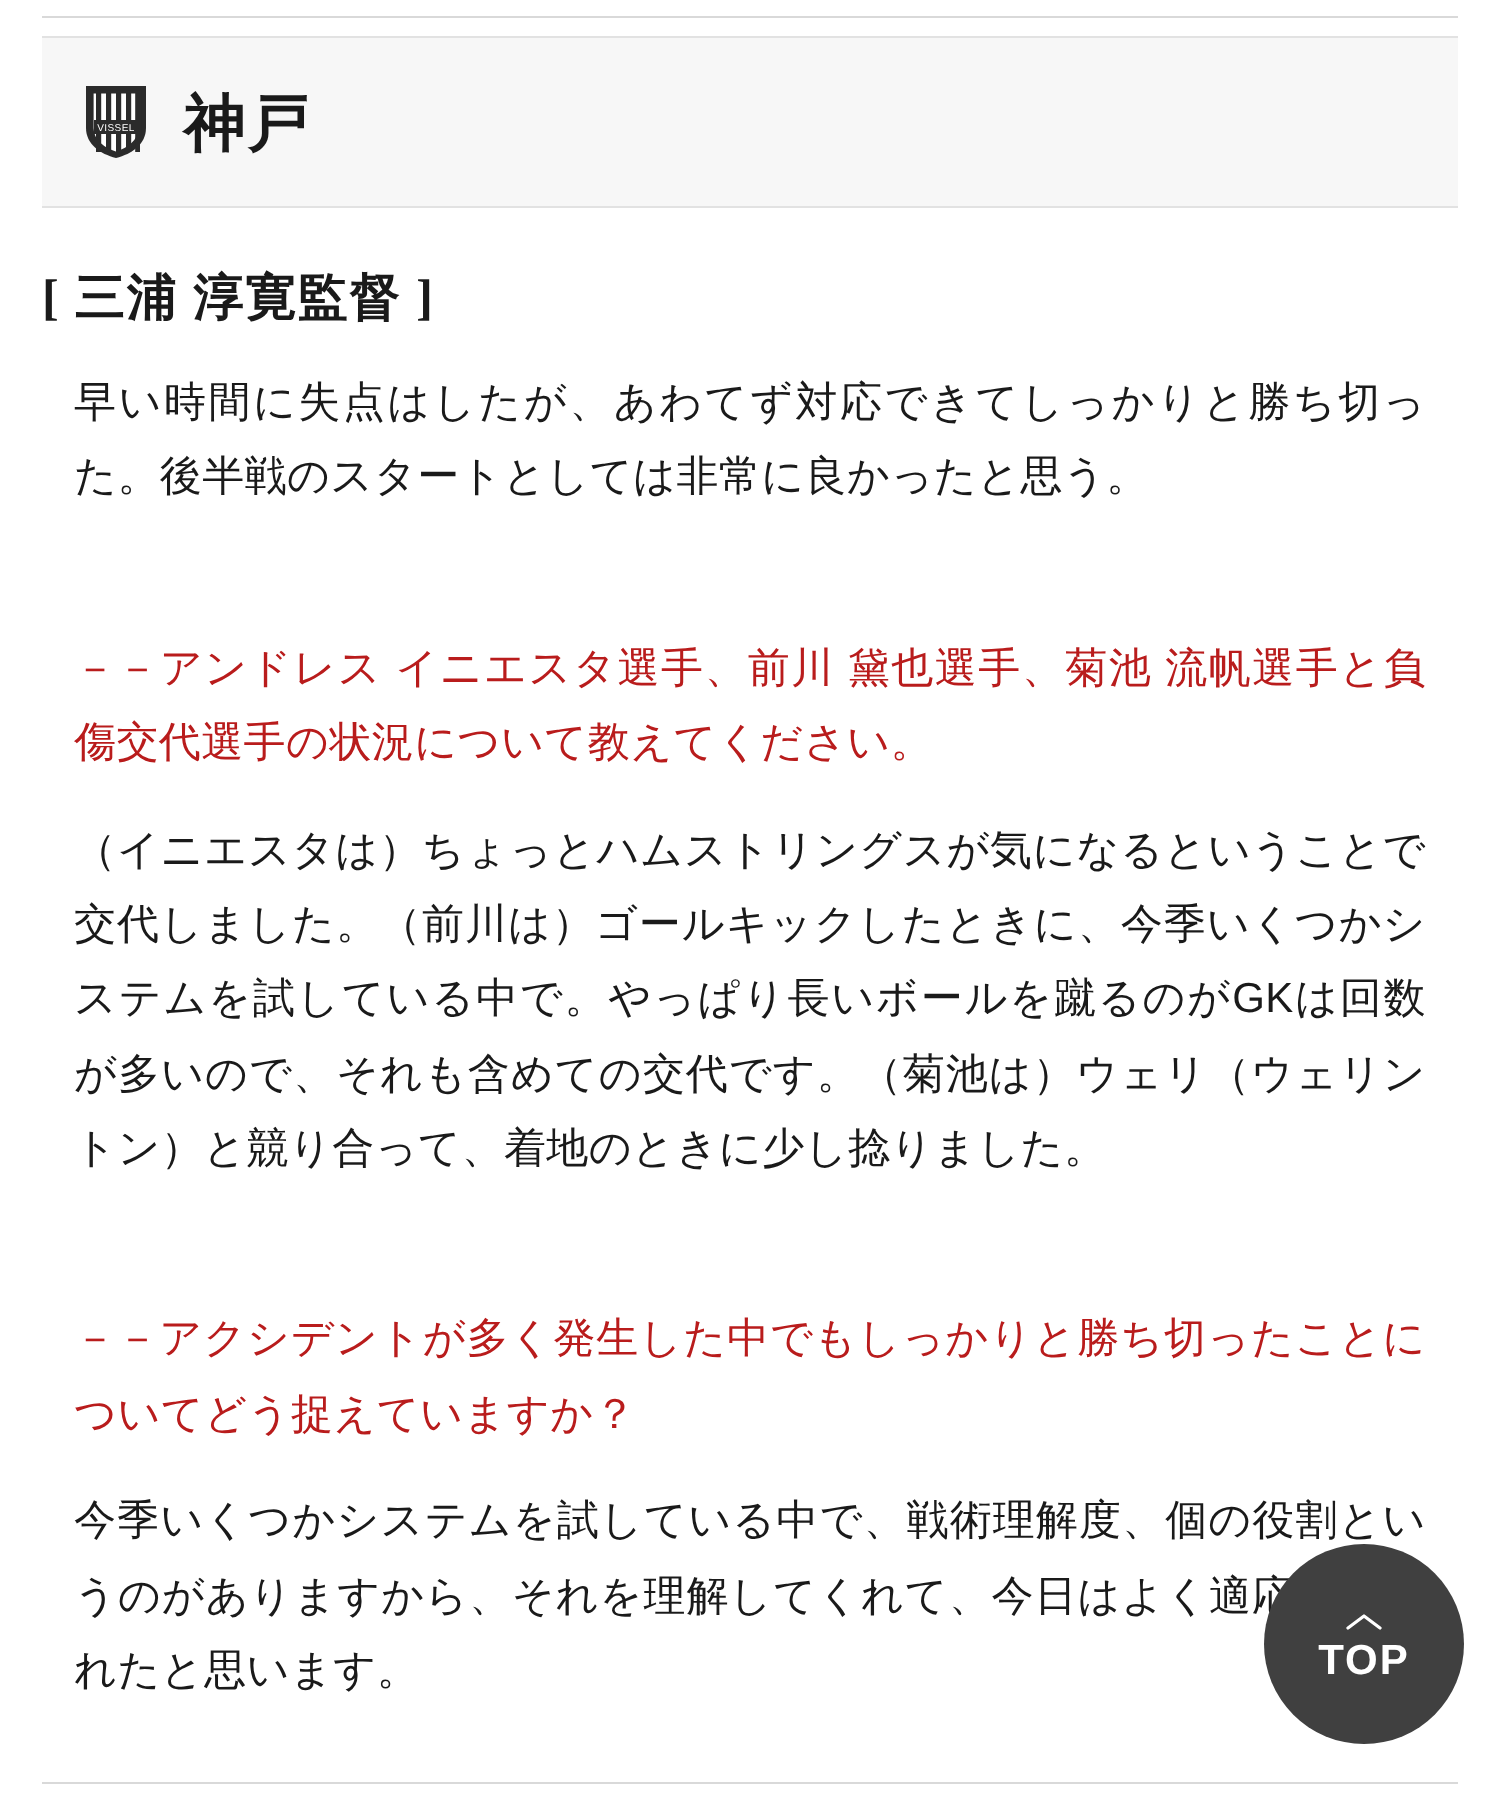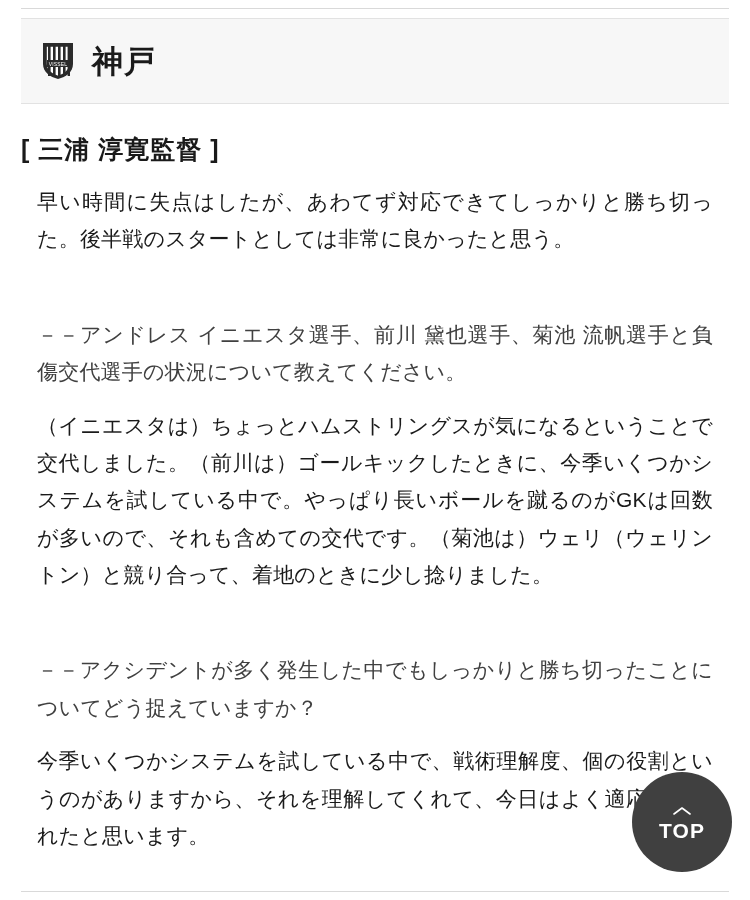--- a/index.html
+++ b/index.html
@@ -67,31 +67,32 @@
     left: 21px;
     width: 708px;
   }
   .coach-title {
     font-size: 25px;
     font-weight: bold;
     color: #1a1a1a;
     letter-spacing: 1px;
     margin: 0 0 16px 0;
     line-height: 1.4;
+    font-family: Liberation Serif, serif;
   }
   p {
     margin: 16px;
     font-size: 21px;
     line-height: 1.78;
     color: #1a1a1a;
     letter-spacing: 0.2px;
     text-align: justify;
   }
   p.question {
-    color: #404040;
+    color: #b91c1c;
   }
   p.answer {
     color: #1a1a1a;
   }
   .gap { height: 26px; }
 
   
   .bottom-rule {
     position: absolute;
     bottom: 8px;

